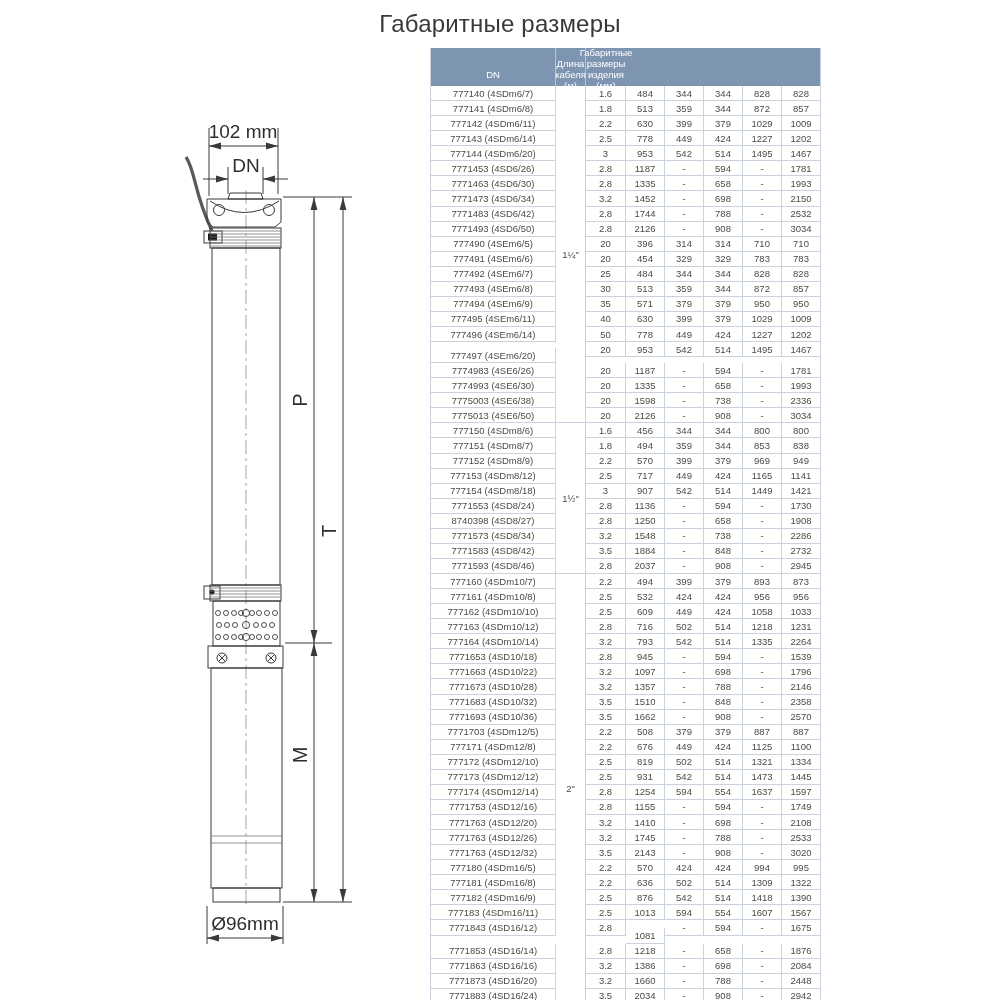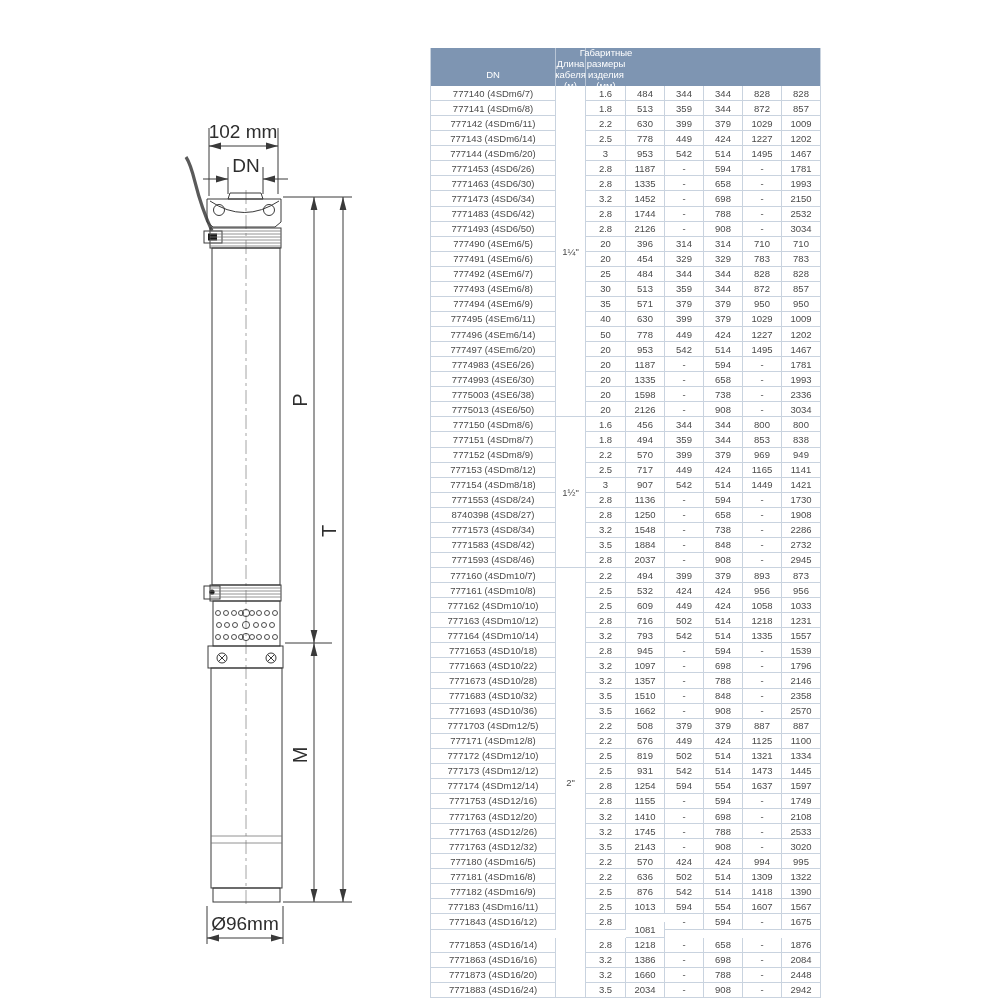--- a/index.html
+++ b/index.html
@@ -48,20 +48,21 @@
     height:15.07px;line-height:15px;white-space:nowrap;overflow:hidden;
   }
   .dn-cell{grid-column:2;border-bottom:1px solid var(--border);height:auto;}
   .model-cell{grid-column:1;}
 </style>
 </head>
 <body>
 
 <div id="page">
 
+  <div class="page-title">Габаритные размеры</div>
 
   <svg id="pump-svg" width="430" height="1000" viewBox="0 0 430 1000">
     <g stroke="#3A3A3A" stroke-width="1" fill="none">
 
       <line x1="209" y1="128" x2="209" y2="196"></line>
       <line x1="278" y1="128" x2="278" y2="194"></line>
       <line x1="209" y1="146" x2="278" y2="146"></line>
       <polygon points="209,146 221,142.6 221,149.4" fill="#3A3A3A" stroke="none"></polygon>
       <polygon points="278,146 266,142.6 266,149.4" fill="#3A3A3A" stroke="none"></polygon>
 
@@ -311,21 +312,21 @@
           <div class="cell" style="grid-area: 16 / 6;">379</div>
           <div class="cell" style="grid-area: 16 / 7;">1029</div>
           <div class="cell" style="grid-area: 16 / 8;">1009</div>
           <div class="cell model-cell" style="grid-area: 17 / 1;">777496 (4SEm6/14)</div>
           <div class="cell" style="grid-area: 17 / 3;">50</div>
           <div class="cell" style="grid-area: 17 / 4;">778</div>
           <div class="cell" style="grid-area: 17 / 5;">449</div>
           <div class="cell" style="grid-area: 17 / 6;">424</div>
           <div class="cell" style="grid-area: 17 / 7;">1227</div>
           <div class="cell" style="grid-area: 17 / 8;">1202</div>
-          <div class="cell model-cell" style="grid-area: 18 / 1;">777497 (4SEm6/20)</div>
+          <div class="cell model-cell" style="grid-area: 18 / 1; margin-top: 6px;">777497 (4SEm6/20)</div>
           <div class="cell" style="grid-area: 18 / 3;">20</div>
           <div class="cell" style="grid-area: 18 / 4;">953</div>
           <div class="cell" style="grid-area: 18 / 5;">542</div>
           <div class="cell" style="grid-area: 18 / 6;">514</div>
           <div class="cell" style="grid-area: 18 / 7;">1495</div>
           <div class="cell" style="grid-area: 18 / 8;">1467</div>
           <div class="cell model-cell" style="grid-area: 19 / 1;">7774983 (4SE6/26)</div>
           <div class="cell" style="grid-area: 19 / 3;">20</div>
           <div class="cell" style="grid-area: 19 / 4;">1187</div>
           <div class="cell" style="grid-area: 19 / 5;">-</div>
@@ -456,21 +457,21 @@
           <div class="cell" style="grid-area: 4 / 5;">502</div>
           <div class="cell" style="grid-area: 4 / 6;">514</div>
           <div class="cell" style="grid-area: 4 / 7;">1218</div>
           <div class="cell" style="grid-area: 4 / 8;">1231</div>
           <div class="cell model-cell" style="grid-area: 5 / 1;">777164 (4SDm10/14)</div>
           <div class="cell" style="grid-area: 5 / 3;">3.2</div>
           <div class="cell" style="grid-area: 5 / 4;">793</div>
           <div class="cell" style="grid-area: 5 / 5;">542</div>
           <div class="cell" style="grid-area: 5 / 6;">514</div>
           <div class="cell" style="grid-area: 5 / 7;">1335</div>
-          <div class="cell" style="grid-area: 5 / 8;">1557</div>
+          <div class="cell" style="grid-area: 5 / 8;">2264</div>
           <div class="cell model-cell" style="grid-area: 6 / 1;">7771653 (4SD10/18)</div>
           <div class="cell" style="grid-area: 6 / 3;">2.8</div>
           <div class="cell" style="grid-area: 6 / 4;">945</div>
           <div class="cell" style="grid-area: 6 / 5;">-</div>
           <div class="cell" style="grid-area: 6 / 6;">594</div>
           <div class="cell" style="grid-area: 6 / 7;">-</div>
           <div class="cell" style="grid-area: 6 / 8;">1539</div>
           <div class="cell model-cell" style="grid-area: 7 / 1;">7771663 (4SD10/22)</div>
           <div class="cell" style="grid-area: 7 / 3;">3.2</div>
           <div class="cell" style="grid-area: 7 / 4;">1097</div>

